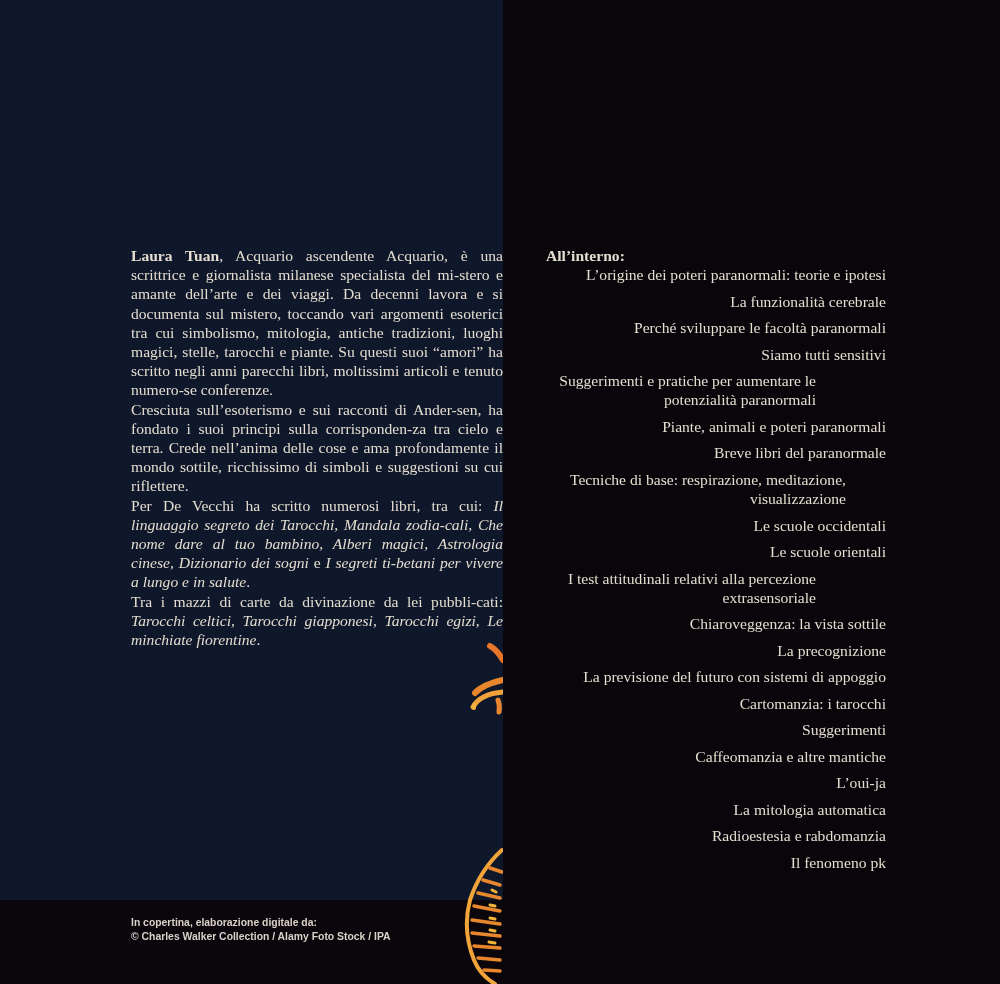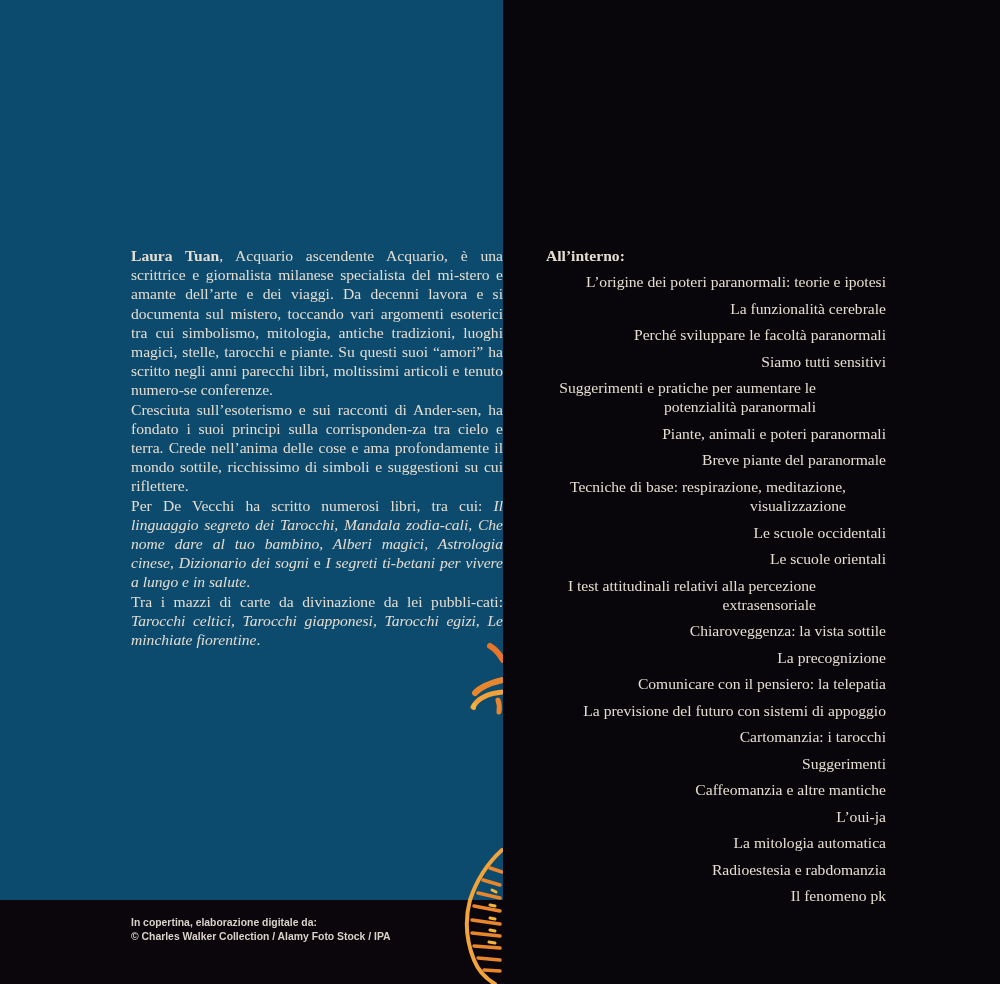--- a/index.html
+++ b/index.html
@@ -7,21 +7,21 @@
       padding: 0;
       width: 1000px;
       height: 984px;
       background: #0a060c;
       overflow: hidden;
     }
     .page {
       position: relative;
       width: 1000px;
       height: 900px;
-      background: #0c4a6e;
+      background: #0f172a;
     }
     .right-panel {
       position: absolute;
       left: 503px;
       top: 0;
       width: 497px;
       height: 984px;
       background: #09060b;
     }
     .bio {
@@ -60,21 +60,20 @@
       left: 546px;
       top: 246px;
       width: 340px;
       font-family: "Liberation Serif", "DejaVu Serif", serif;
       font-size: 15.6px;
       line-height: 19.2px;
       color: #e4ddd0;
     }
     .contents .heading {
       font-weight: bold;
-      margin-bottom: 7px;
     }
     .contents ul {
       list-style: none;
       margin: 0;
       padding: 0;
     }
     .contents li {
       margin: 0 0 7.3px 0;
       text-align: right;
     }
@@ -137,28 +136,27 @@
 
   <div class="contents">
     <div class="heading">All’interno:</div>
     <ul>
       <li>L’origine dei poteri paranormali: teorie e ipotesi</li>
       <li>La funzionalità cerebrale</li>
       <li>Perché sviluppare le facoltà paranormali</li>
       <li>Siamo tutti sensitivi</li>
       <li style="width:270px">Suggerimenti e pratiche per aumentare le potenzialità paranormali</li>
       <li>Piante, animali e poteri paranormali</li>
-      <li>Breve piante del paranormale</li>
+      <li>Breve libri del paranormale</li>
       <li style="width:300px">Tecniche di base: respirazione, meditazione, visualizzazione</li>
       <li>Le scuole occidentali</li>
       <li>Le scuole orientali</li>
       <li style="width:270px">I test attitudinali relativi alla percezione extrasensoriale</li>
       <li>Chiaroveggenza: la vista sottile</li>
       <li>La precognizione</li>
-      <li>Comunicare con il pensiero: la telepatia</li>
       <li style="white-space:nowrap">La previsione del futuro con sistemi di appoggio</li>
       <li>Cartomanzia: i tarocchi</li>
       <li>Suggerimenti</li>
       <li>Caffeomanzia e altre mantiche</li>
       <li>L’oui-ja</li>
       <li>La mitologia automatica</li>
       <li>Radioestesia e rabdomanzia</li>
       <li>Il fenomeno pk</li>
     </ul>
   </div>

